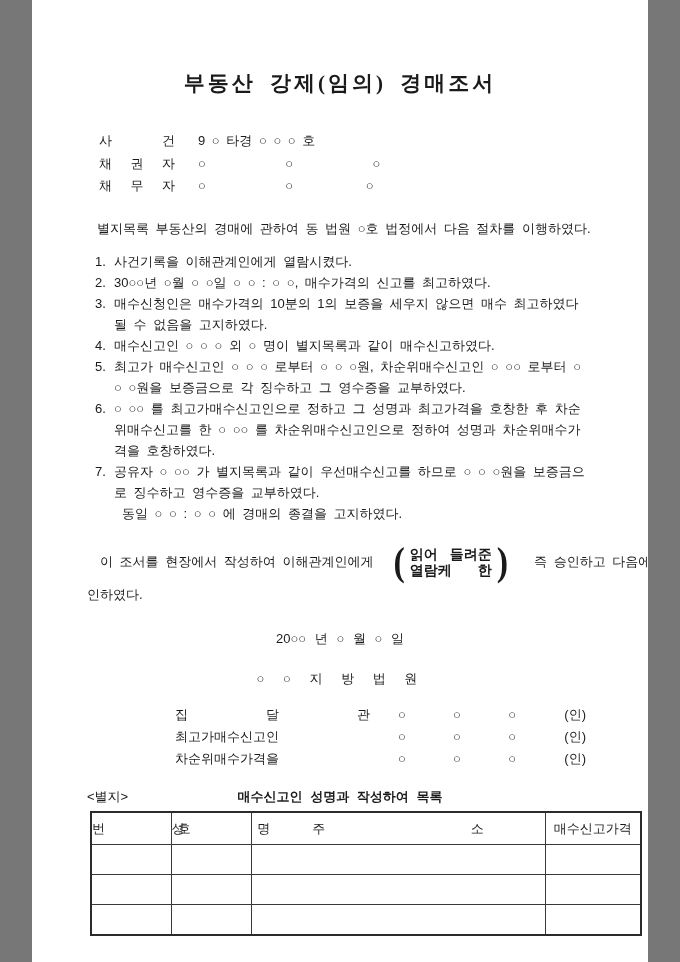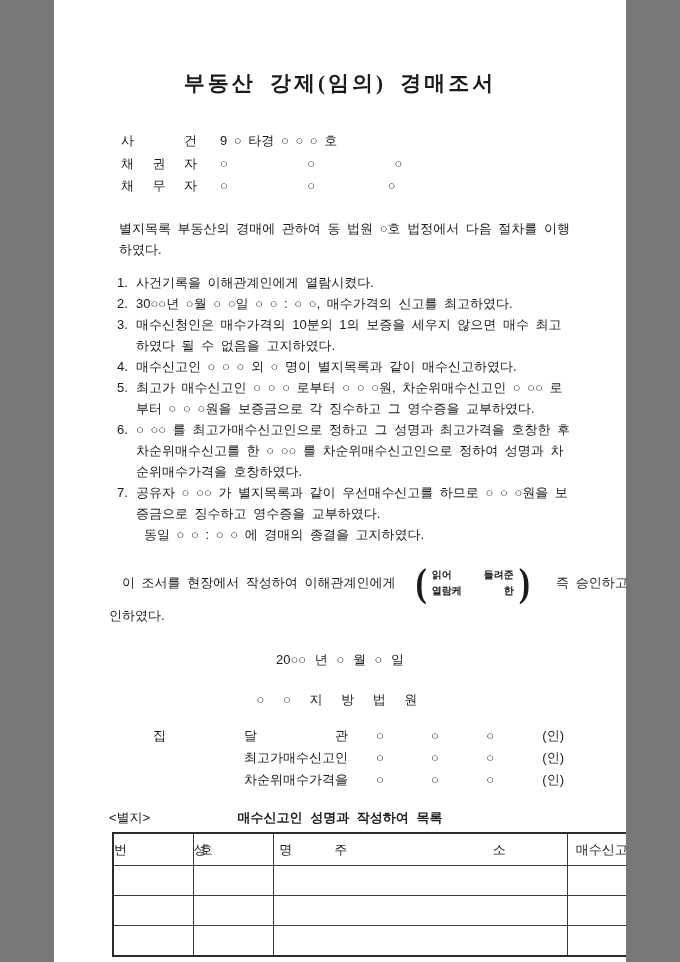--- a/index.html
+++ b/index.html
@@ -1,18 +1,18 @@
 <!DOCTYPE html>
 <html lang="ko"><head>
 <meta charset="utf-8">
 <style>
   html,body { margin:0; padding:0; background:#777; }
   .page {
     position: relative;
-    width: 572px; height: 962px;
+    width: 616px; height: 962px;
     margin: 0 auto;
     background: #ffffff;
     color: #1a1a1a;
     font-family: "Liberation Sans", "DejaVu Sans", sans-serif;
     font-size: 13px;
     line-height: 21px;
     box-sizing: border-box;
     padding: 68px 55px 0 55px;
     overflow: hidden;
     word-spacing: 3px;
@@ -66,40 +66,40 @@
     font-family: "Liberation Serif", "DejaVu Serif", serif;
     font-size: 34px;
     font-weight: bold;
     line-height: 1;
     transform: scaleY(1.15);
   }
   .bracket-inner {
     width: 82px;
     margin: 0 5px;
     font-weight: bold;
-    font-size: 10px;
+    font-size: 14px;
     line-height: 16px;
   }
   .bracket-inner > div { text-align: justify; text-align-last: justify; }
   .attest-tail { flex: none; }
   .attest-wrap { line-height: 22px; }
   
   .date-line { text-align: center; margin-top: 22px; word-spacing: 5px; }
   .court-line { text-align: center; margin-top: 19px; letter-spacing: 6px; }
   
   .sig-block { margin-top: 15px; }
   .sig-row {
     display: grid;
     grid-template-columns: 195px 118px 42px;
     column-gap: 28px;
     justify-content: end;
     margin-right: 7px;
     line-height: 22px;
   }
-  .sig-role { text-align: right; }
+  .sig-role { text-align: left; }
   .sig-role.spread { text-align: justify; text-align-last: justify; }
   .sig-marks { text-align: justify; text-align-last: justify; }
   .sig-seal { text-align: right; white-space: nowrap; }
   
   .appendix { margin-top: 16px; }
   .appendix-head { position: relative; height: 22px; }
   .appendix-tag { position: absolute; left: 0; top: 0; }
   .appendix-title {
     position: absolute; left: 0; right: 0; top: 0;
     text-align: center;

